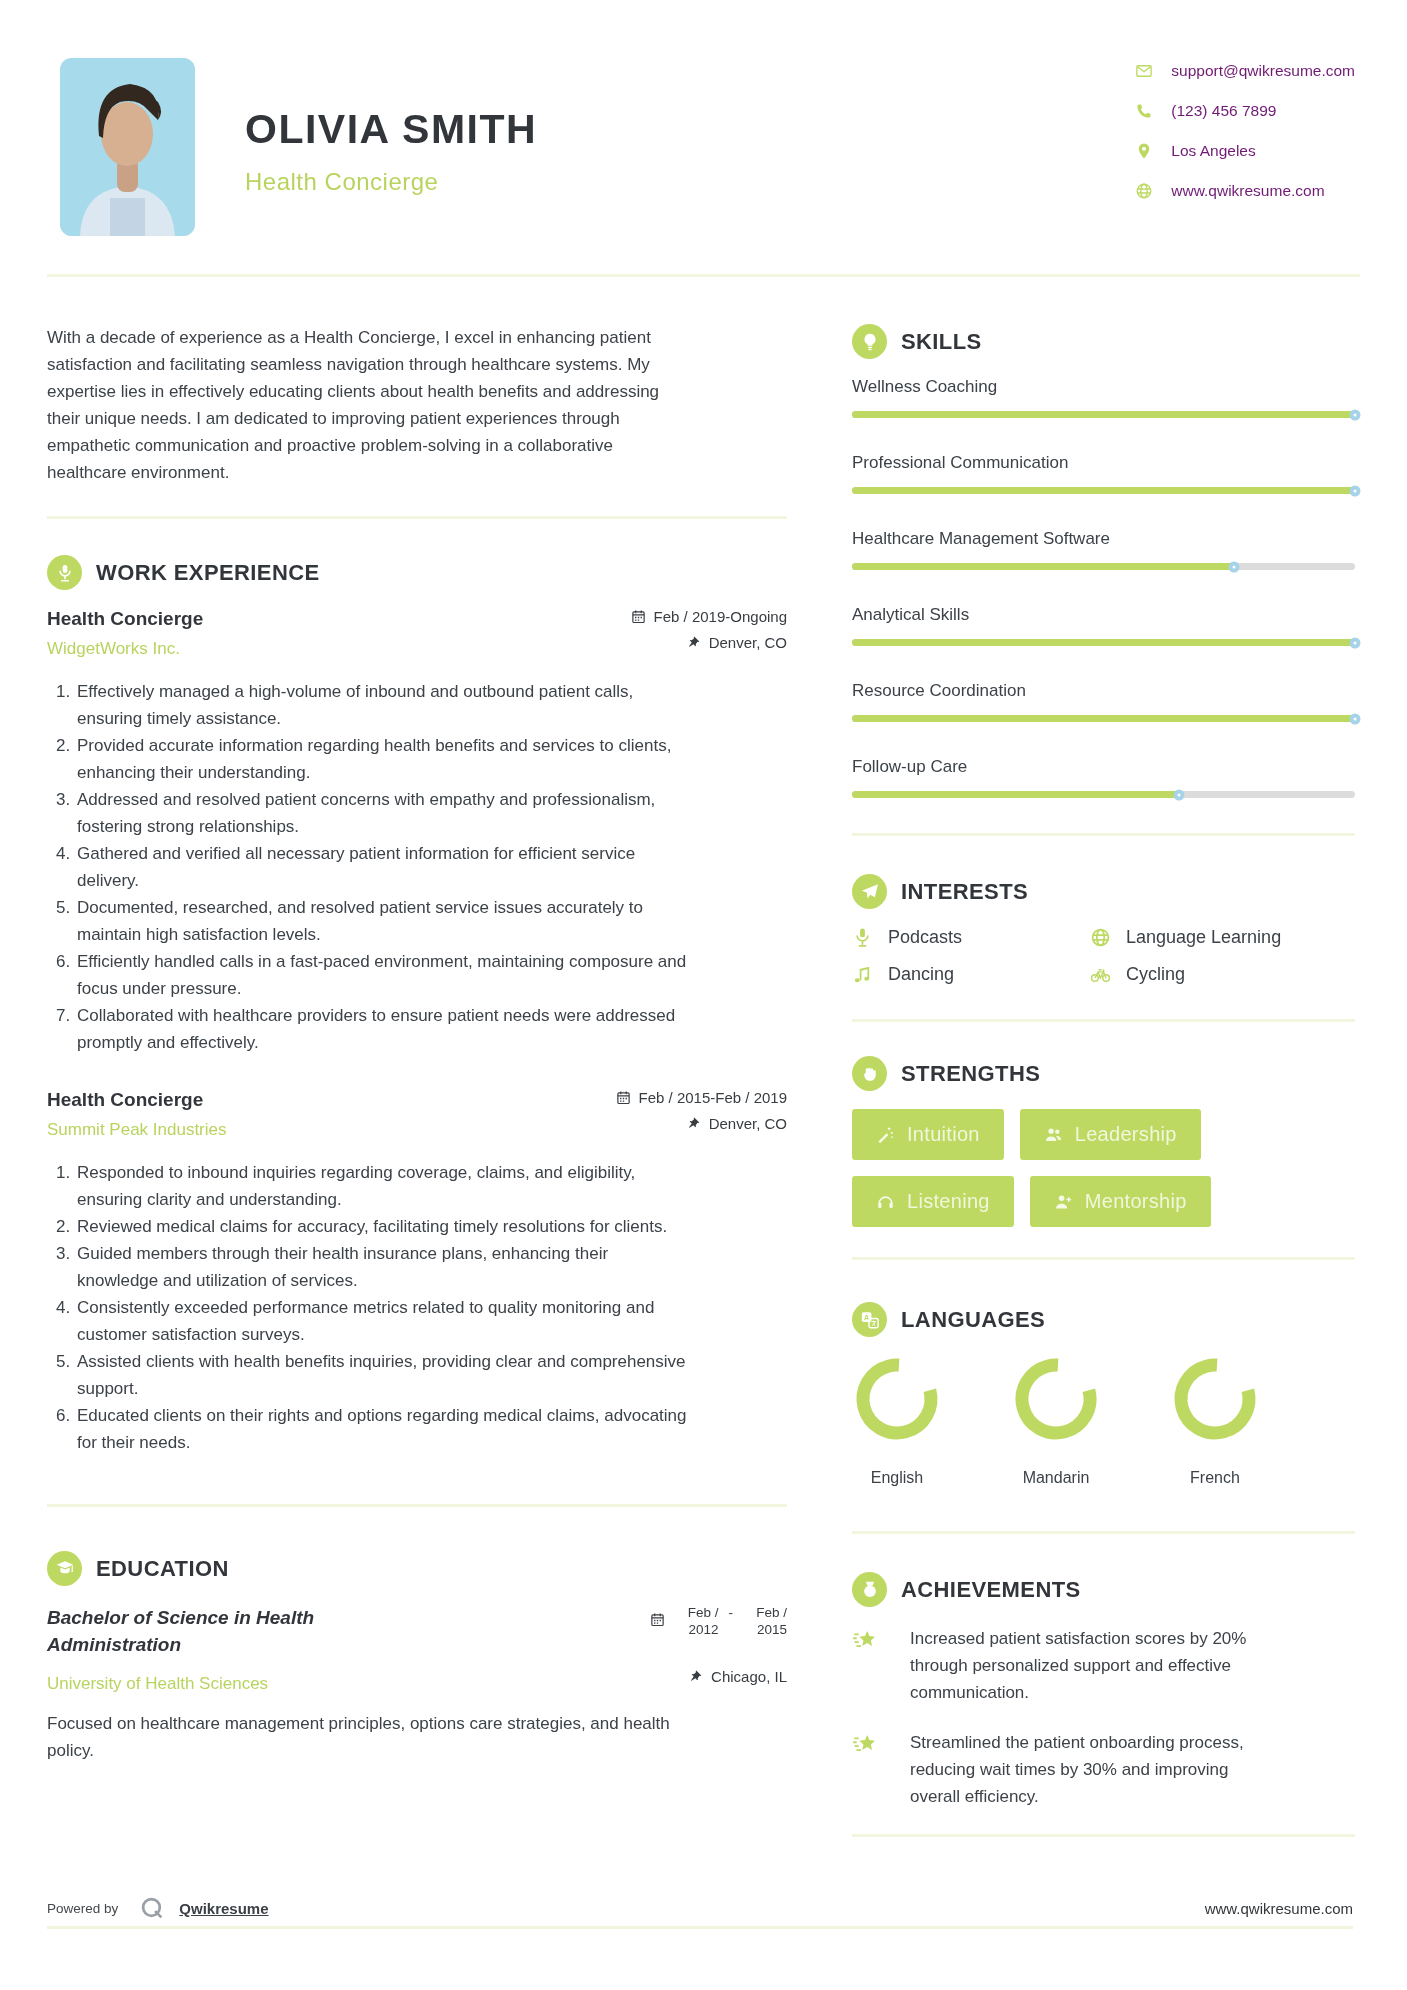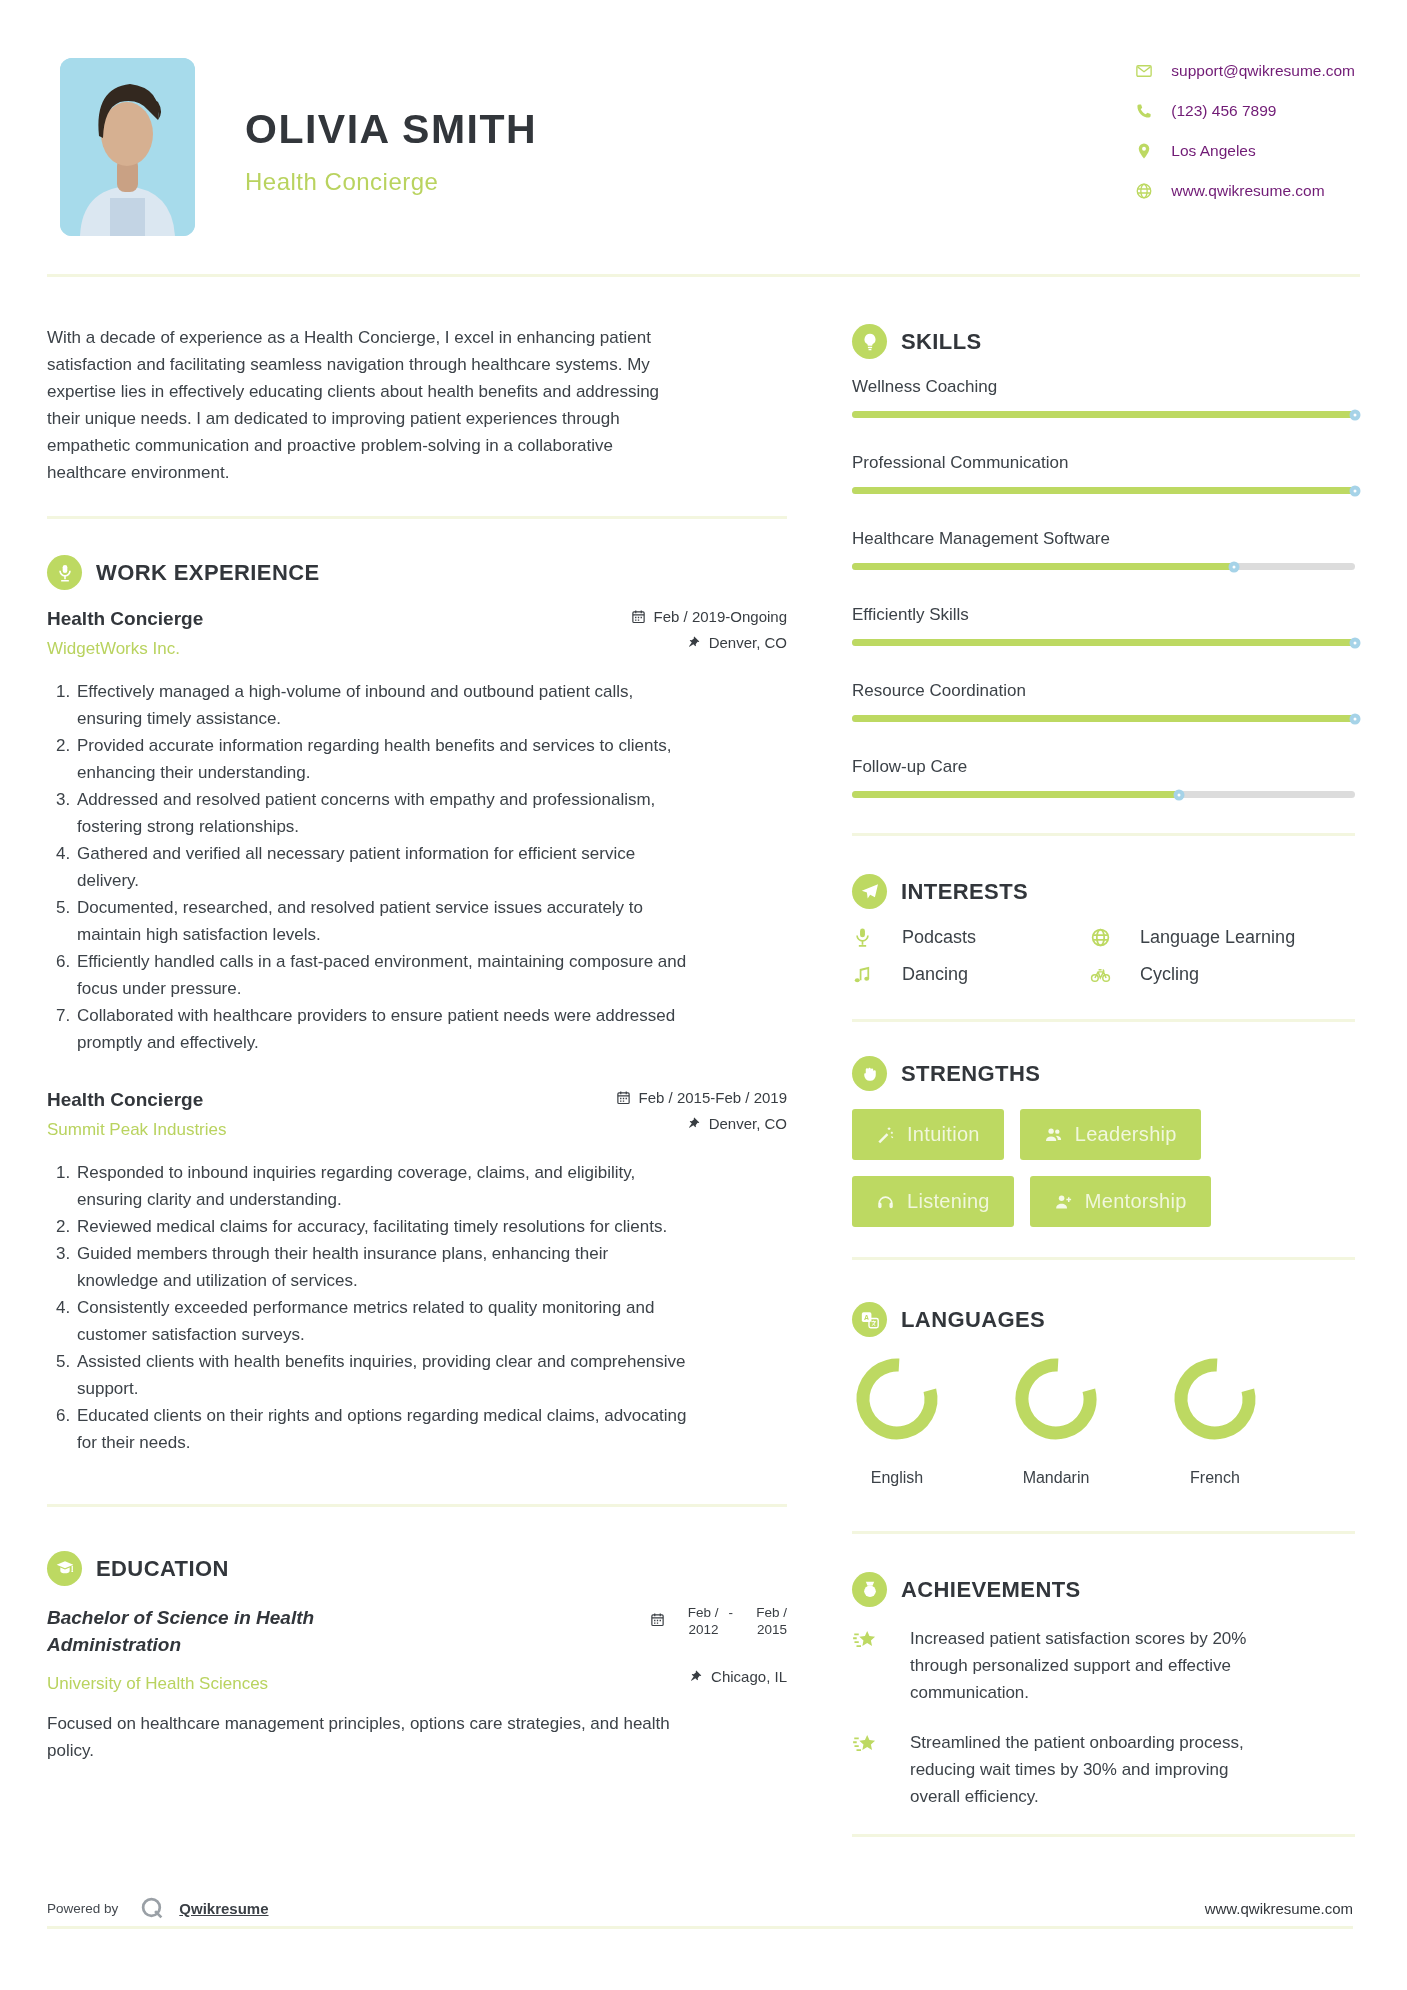--- a/index.html
+++ b/index.html
@@ -65,21 +65,21 @@
   .skill-row{margin-bottom:35px;}
   .skill-label{font-size:17px;color:var(--body);margin-bottom:14px;}
   .skill-track{position:relative;height:7px;background:var(--track);border-radius:4px;}
   .skill-fill{position:absolute;left:0;top:0;bottom:0;background:var(--accent);border-radius:4px;}
   .skill-handle{position:absolute;top:50%;width:11px;height:11px;background:#fff;
     border:4px solid var(--handle);border-radius:50%;transform:translate(-50%,-50%);}
   .hr-right{margin:14px 0 38px;}
 
   
   .interests-grid{display:grid;grid-template-columns:238px auto;row-gap:16px;margin-top:4px;}
-  .interest{display:flex;align-items:flex-start;gap:29px;}
+  .interest{display:flex;align-items:flex-start;gap:15px;}
   .interest .iicon{width:21px;height:21px;color:var(--accent);flex:0 0 auto;}
   .iicon svg{width:100%;height:100%;display:block;}
   .interest-label{font-size:18px;color:var(--body);}
 
   
   .strengths-wrap{display:flex;flex-wrap:wrap;gap:16px;max-width:420px;margin-top:2px;}
   .strength-btn{display:inline-flex;align-items:center;gap:12px;background:var(--accent);
     border:0;border-radius:3px;padding:14px 24px;cursor:pointer;}
   .strength-btn .sicon{width:19px;height:19px;color:rgba(255,255,255,.85);}
   .sicon svg{width:100%;height:100%;display:block;}
@@ -365,21 +365,21 @@
 
             <div class="skill-row">
               <div class="skill-label">Healthcare Management Software</div>
               <div class="skill-track">
                 <div class="skill-fill" style="width: 76%;"></div>
                 <div class="skill-handle" style="left: 76%;"></div>
               </div>
             </div>
 
             <div class="skill-row">
-              <div class="skill-label">Efficiently Skills</div>
+              <div class="skill-label">Analytical Skills</div>
               <div class="skill-track">
                 <div class="skill-fill" style="width: 100%;"></div>
                 <div class="skill-handle" style="left: 100%;"></div>
               </div>
             </div>
 
             <div class="skill-row">
               <div class="skill-label">Resource Coordination</div>
               <div class="skill-track">
                 <div class="skill-fill" style="width: 100%;"></div>

